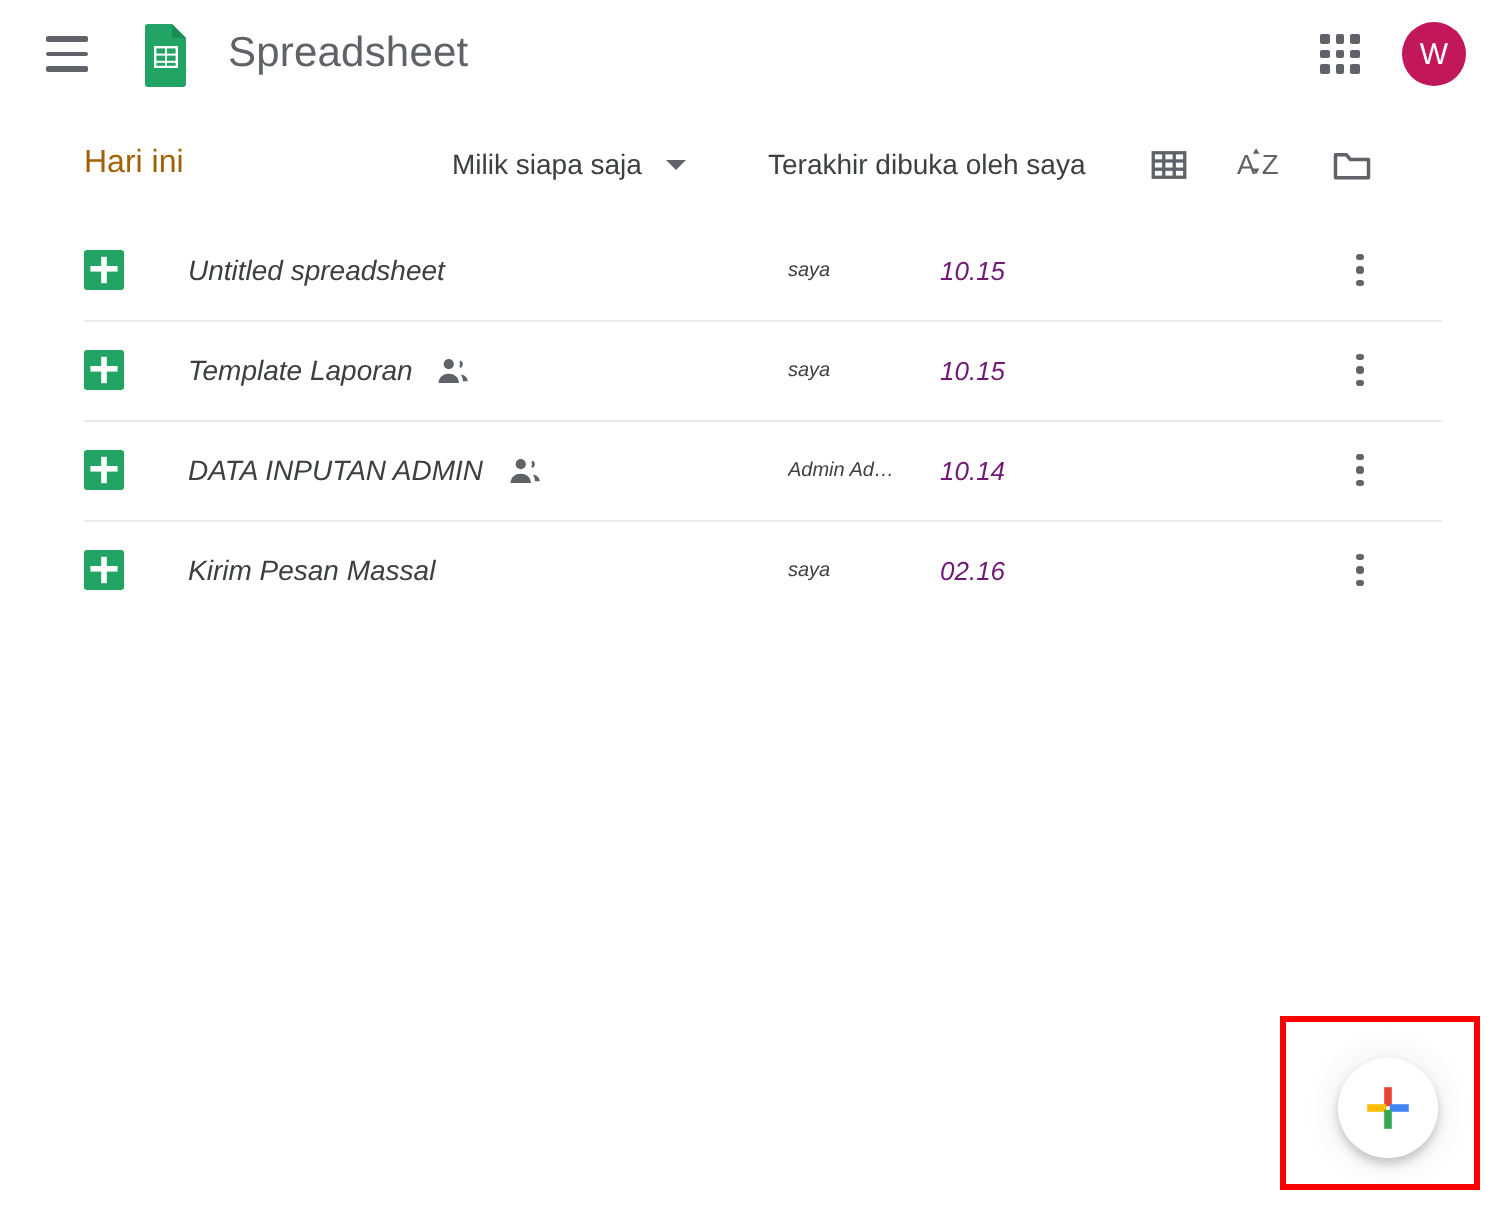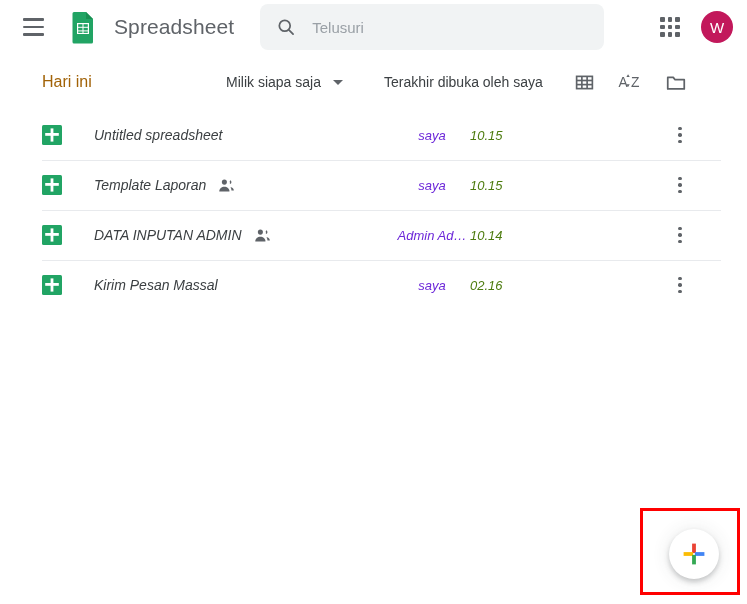--- a/index.html
+++ b/index.html
@@ -240,33 +240,32 @@
     white-space: nowrap;
   }
   .shared-icon {
     width: 17px;
     height: 17px;
     flex: 0 0 auto;
     display: block;
   }
 
   .file-owner {
-    font-size: 13px;
-    color: #6d28d9;
+    font-size: 10px;
+    color: #404040;
     width: 76px;
     flex: 0 0 auto;
     overflow: hidden;
     text-overflow: ellipsis;
     white-space: nowrap;
-    text-align: center;
   }
 
   .file-time {
     font-size: 13px;
-    color: #4d7c0f;
+    color: #701a75;
     width: 90px;
     flex: 0 0 auto;
     white-space: nowrap;
   }
 
   .row-menu {
     margin-left: auto;
     width: 30px;
     height: 30px;
     display: flex;
@@ -332,29 +331,20 @@
       <rect x="12.2" y="14.2" width="4.3" height="2.6" fill="#21a464"></rect>
       <rect x="17.5" y="14.2" width="4.3" height="2.6" fill="#21a464"></rect>
       <rect x="12.2" y="17.8" width="4.3" height="2.6" fill="#21a464"></rect>
       <rect x="17.5" y="17.8" width="4.3" height="2.6" fill="#21a464"></rect>
       <rect x="12.2" y="21.4" width="4.3" height="1.5" fill="#21a464"></rect>
       <rect x="17.5" y="21.4" width="4.3" height="1.5" fill="#21a464"></rect>
     </svg>
     <div class="brand-title">Spreadsheet</div>
   </div>
 
-  <div class="search-box">
-    <span class="search-icon-wrap">
-      <svg width="20" height="20" viewBox="0 0 24 24" fill="none" stroke="#5f6368" stroke-width="2.1" stroke-linecap="round">
-        <circle cx="10.5" cy="10.5" r="6.5"></circle>
-        <line x1="15.4" y1="15.4" x2="20.5" y2="20.5"></line>
-      </svg>
-    </span>
-    <input class="search-input" type="text" value="" placeholder="Telusuri" style="">
-  </div>
 
   <div class="header-right">
     <div class="apps-grid">
       <i></i>
       <i></i>
       <i></i>
       <i></i>
       <i></i>
       <i></i>
       <i></i>

